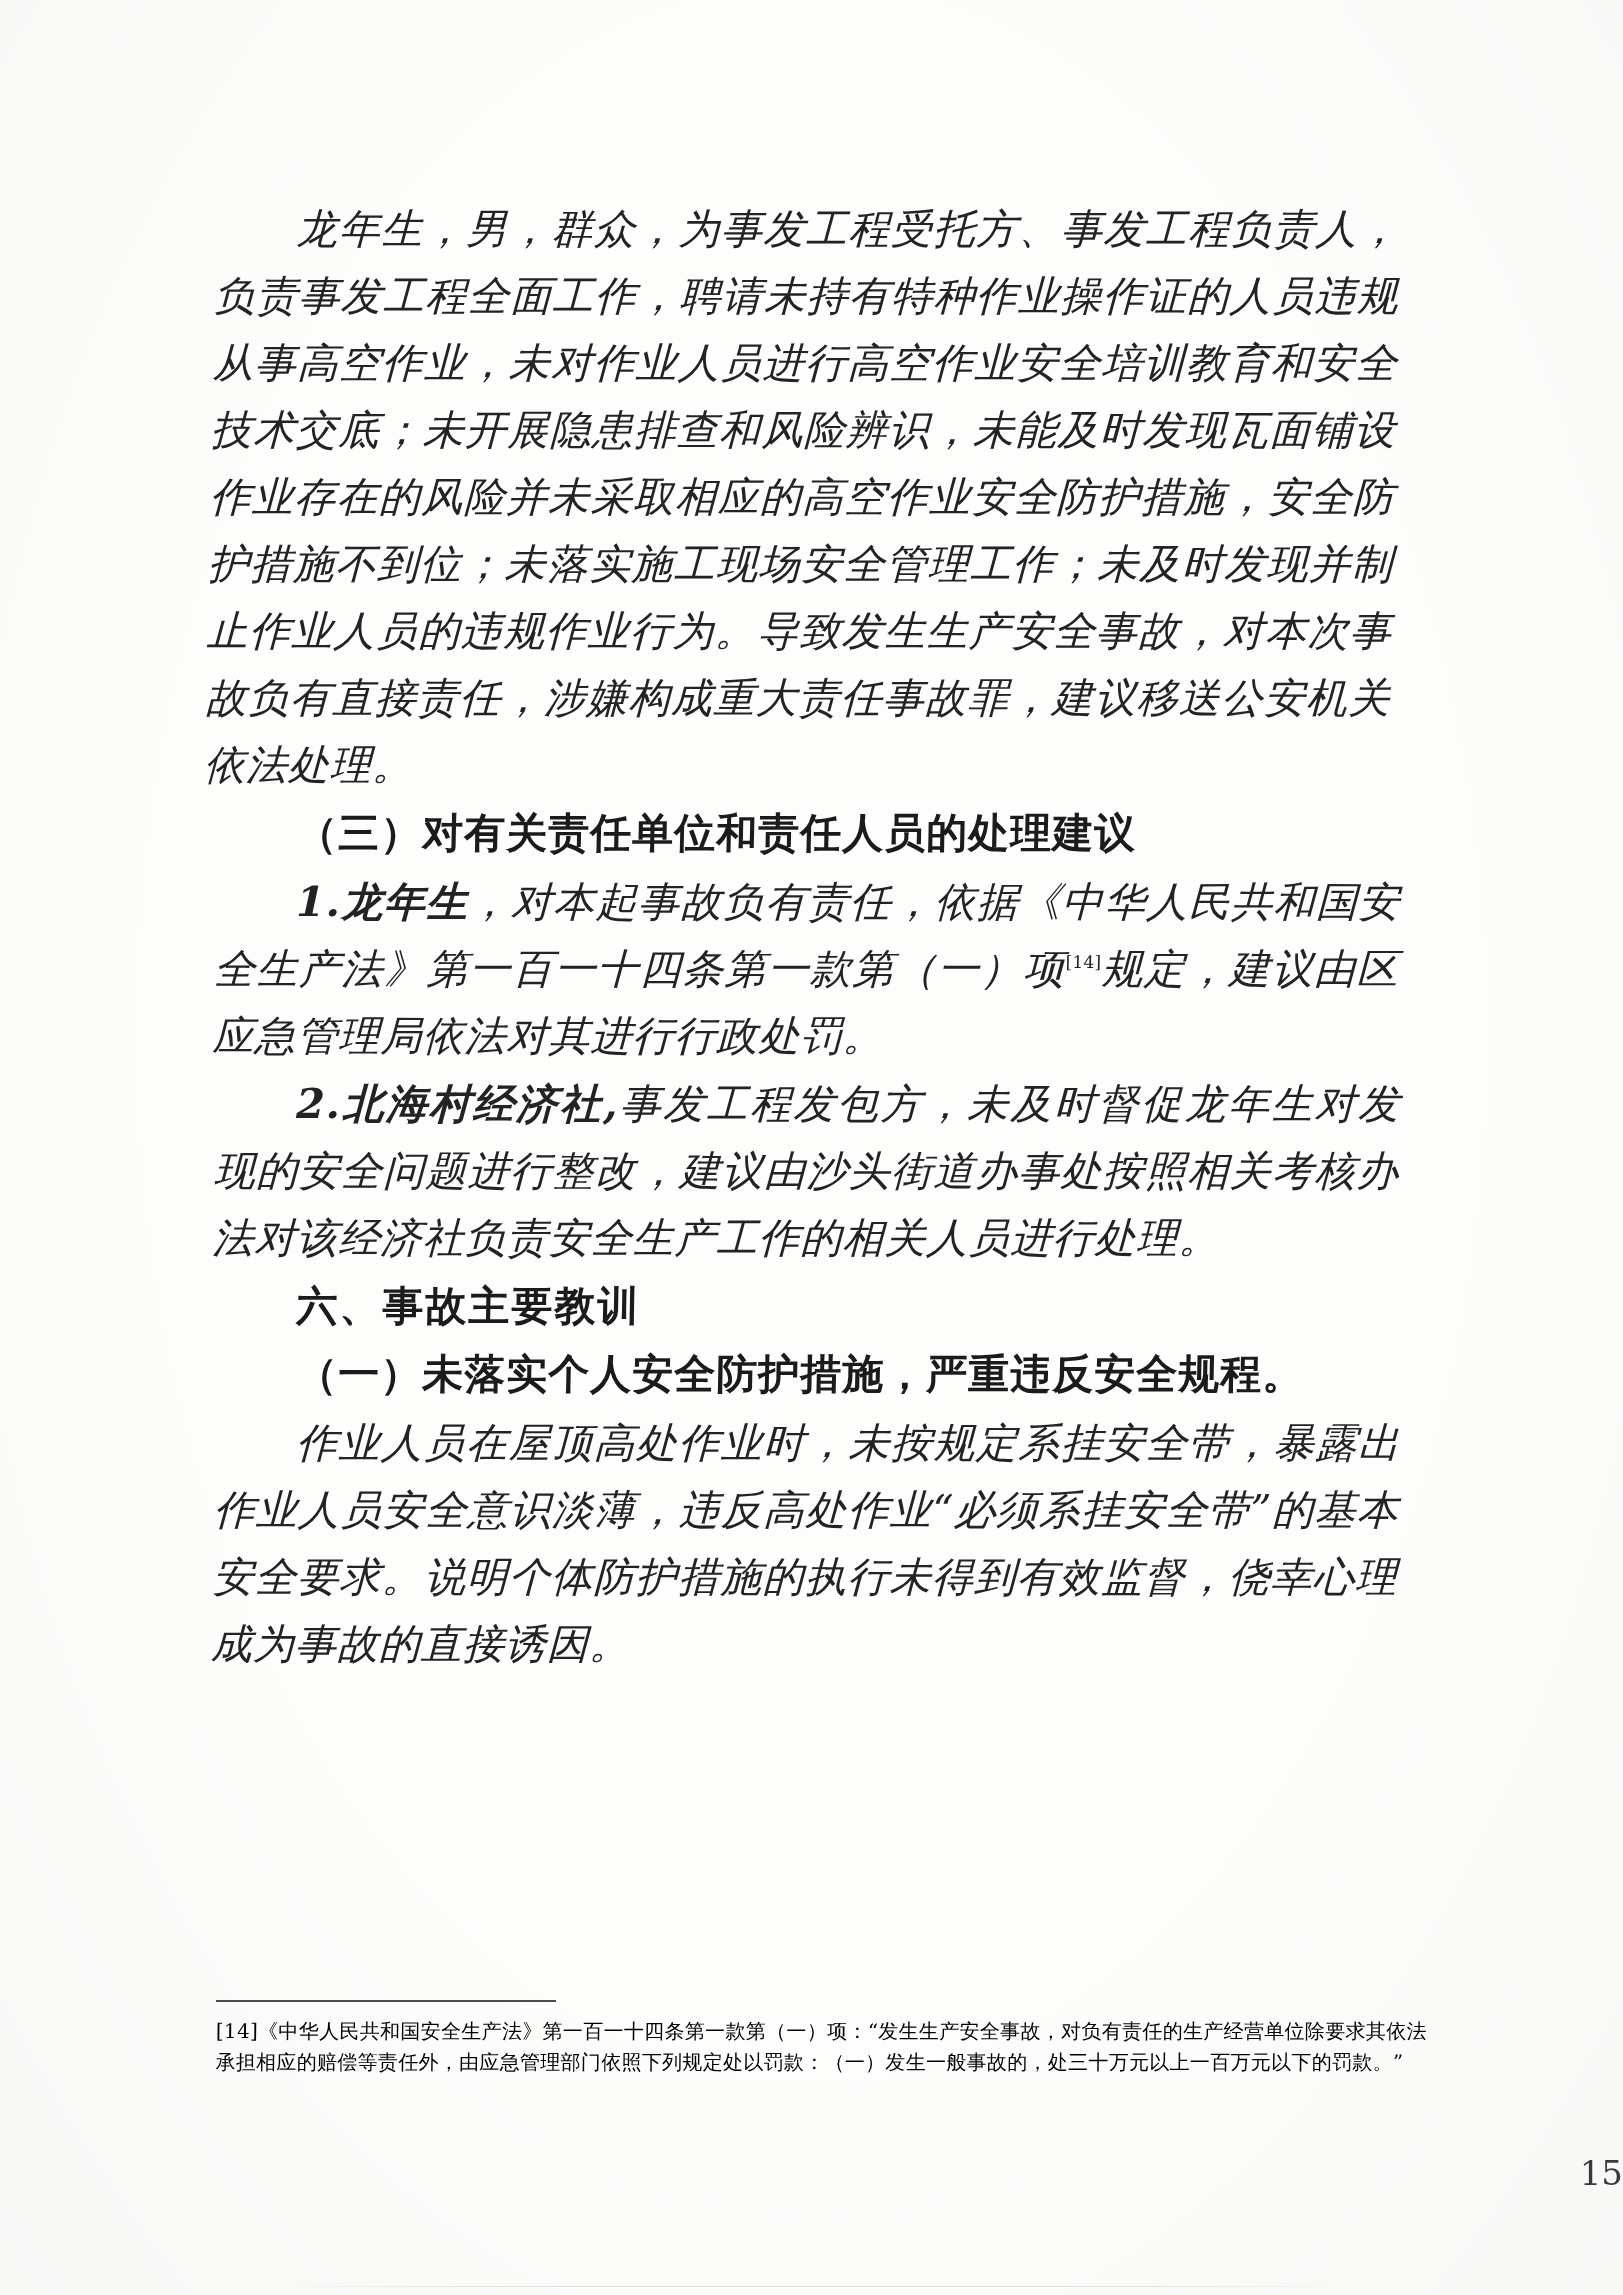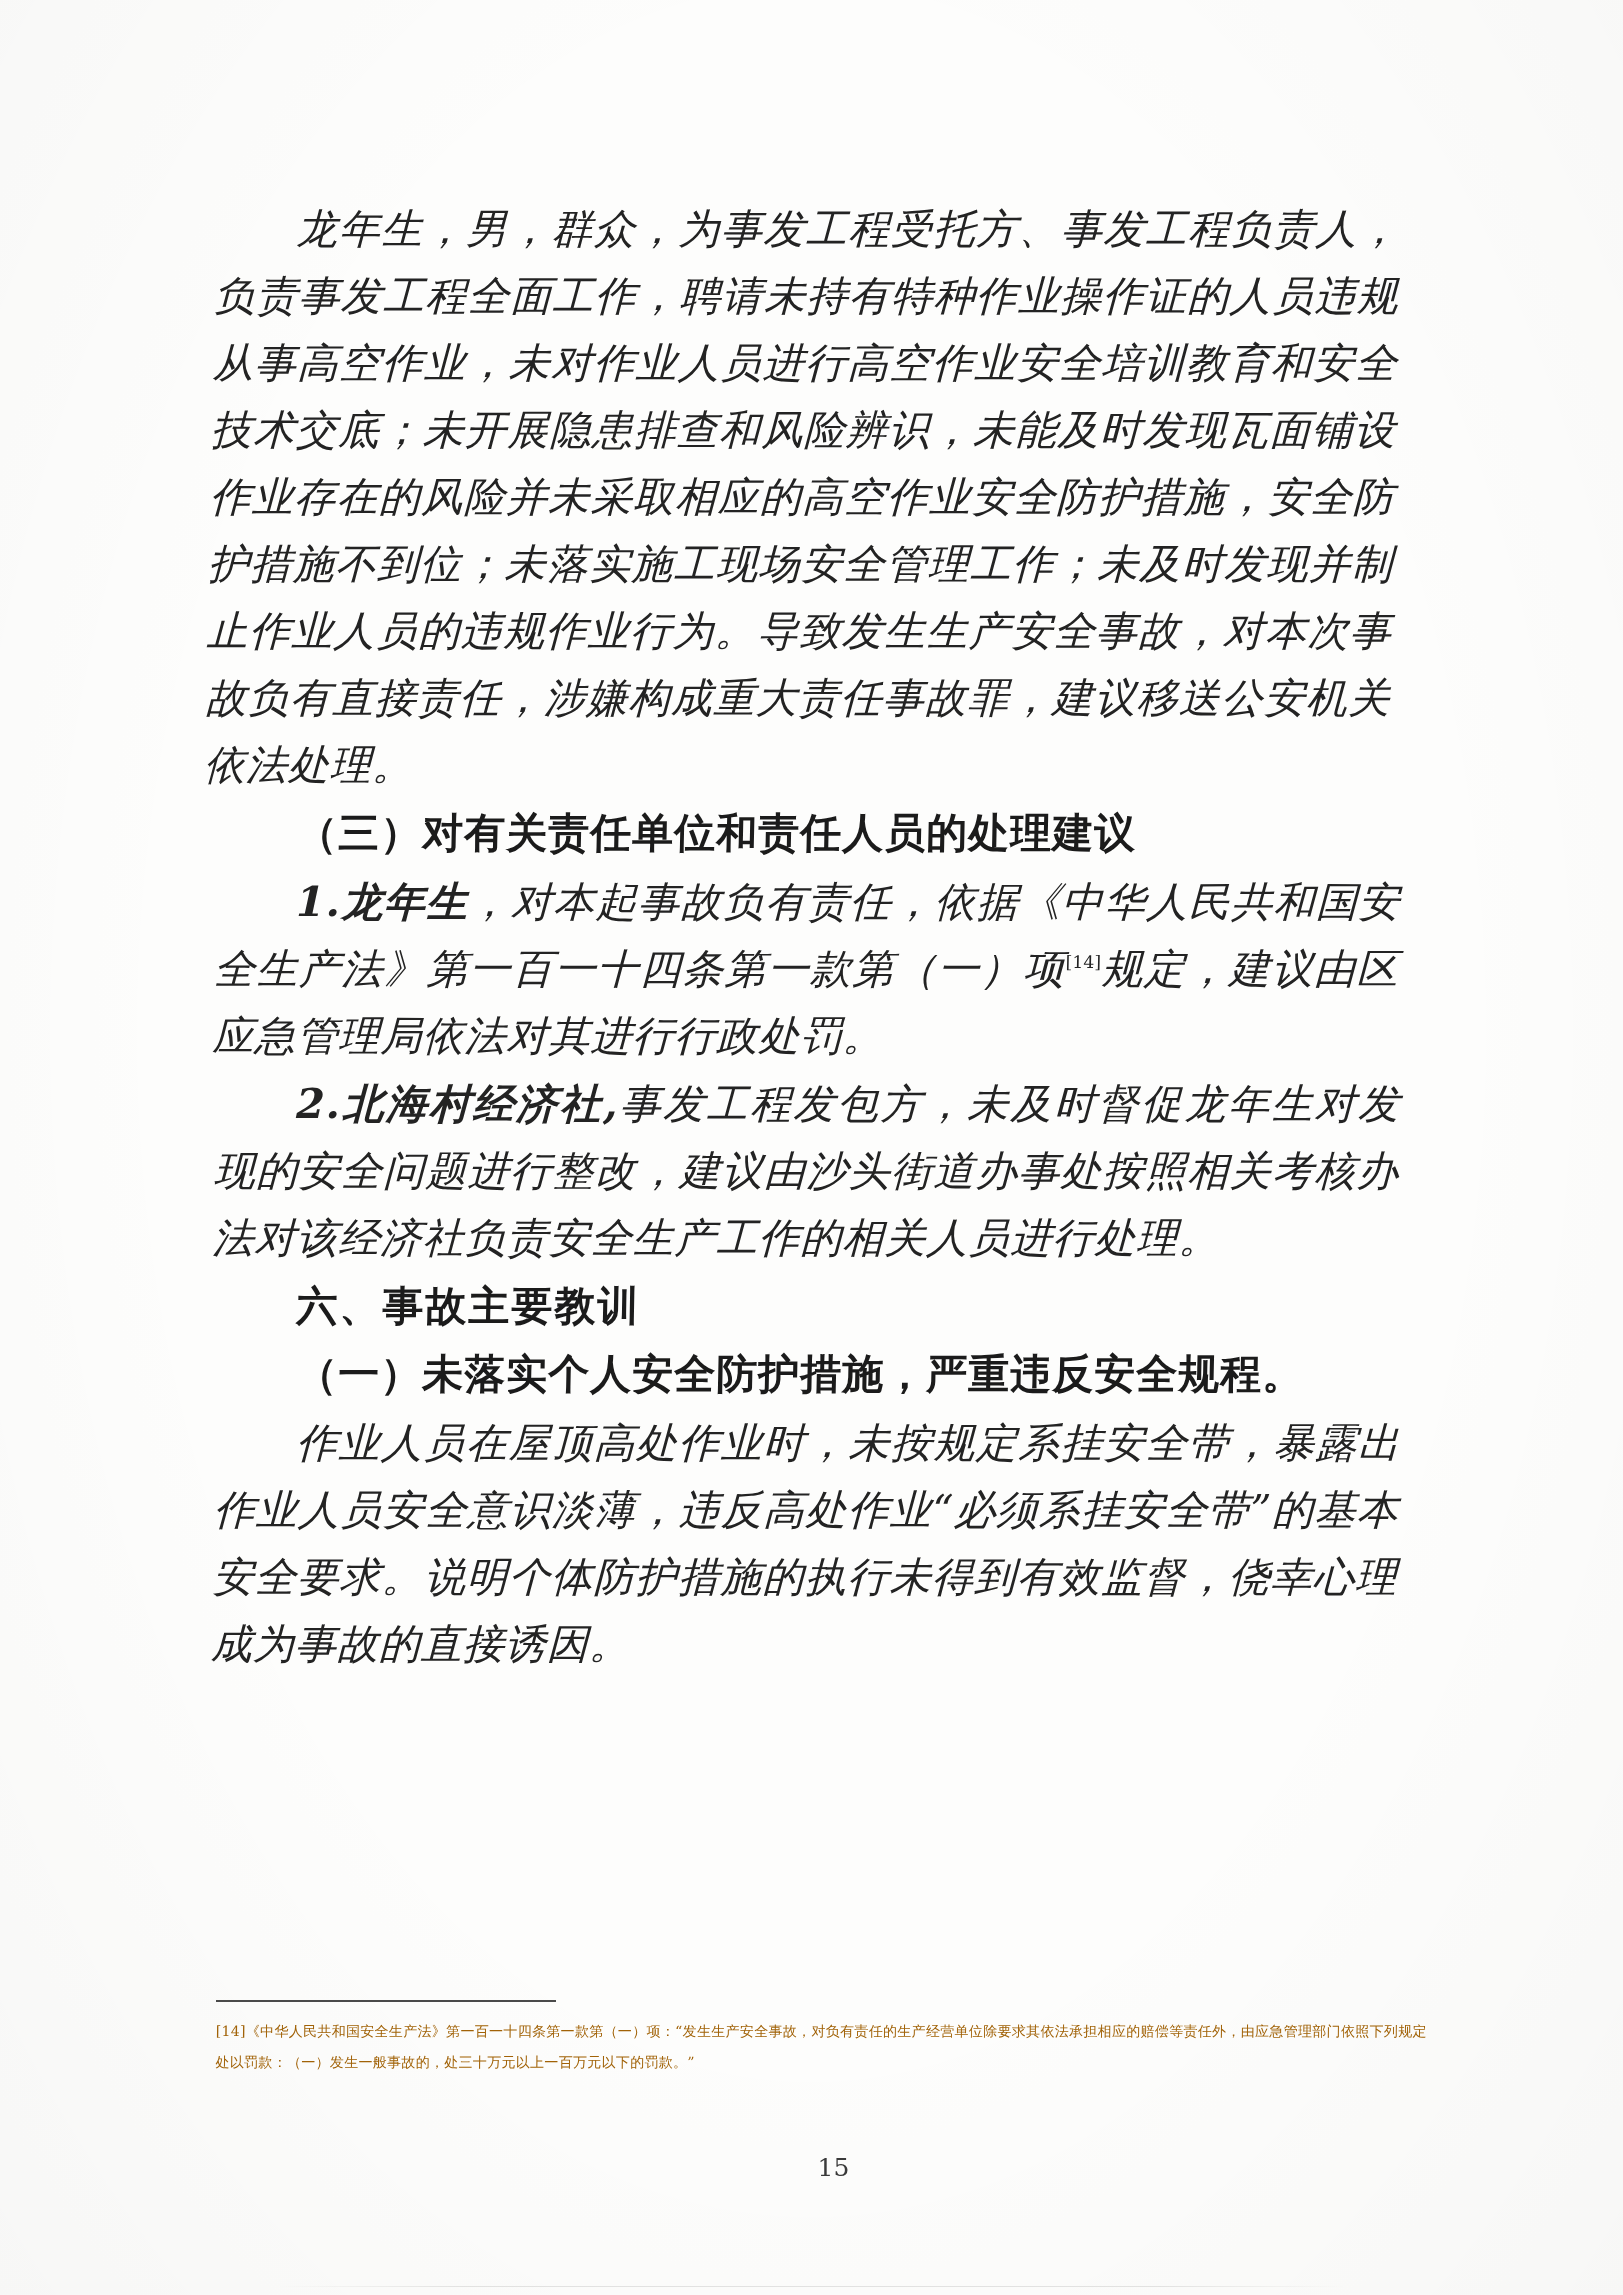--- a/index.html
+++ b/index.html
@@ -103,40 +103,40 @@
     top: 2000px;
     width: 1211px;
   }
   .footnote-rule {
     width: 340px;
     height: 0;
     border-top: 2px solid #4a4a4a;
     margin: 0 0 14.4px 0;
   }
   .footnote-text {
-    font-size: 14px;
+    font-size: 20px;
     line-height: 31px;
-    color: #a16207;
+    color: #000000;
     letter-spacing: 0.3px;
     text-align: justify;
     text-justify: inter-character;
     font-family: "DejaVu Serif", "Liberation Serif", serif;
     margin: 0;
     transform: skewX(-0.6deg);
     transform-origin: left top;
   }
 
   
   .page-number {
     position: absolute;
     left: 0;
     right: 0;
     top: 2153px;
-    text-align: center;
-    font-size: 25px;
+    text-align: right;
+    font-size: 34px;
     color: #3a3a3a;
     font-family: "DejaVu Serif", "Liberation Serif", serif;
     margin-left: 44px;
   }
 
   
   .scan-edge {
     position: absolute;
     left: 275px;
     right: 275px;

